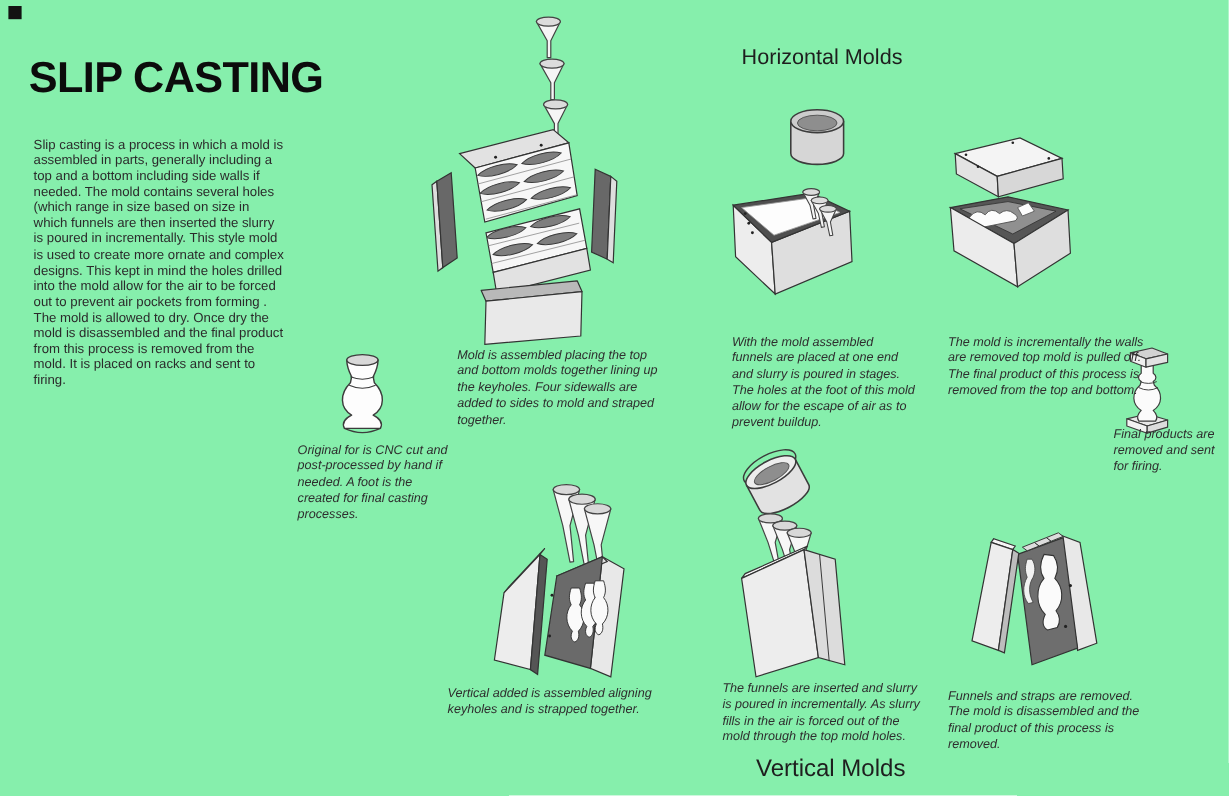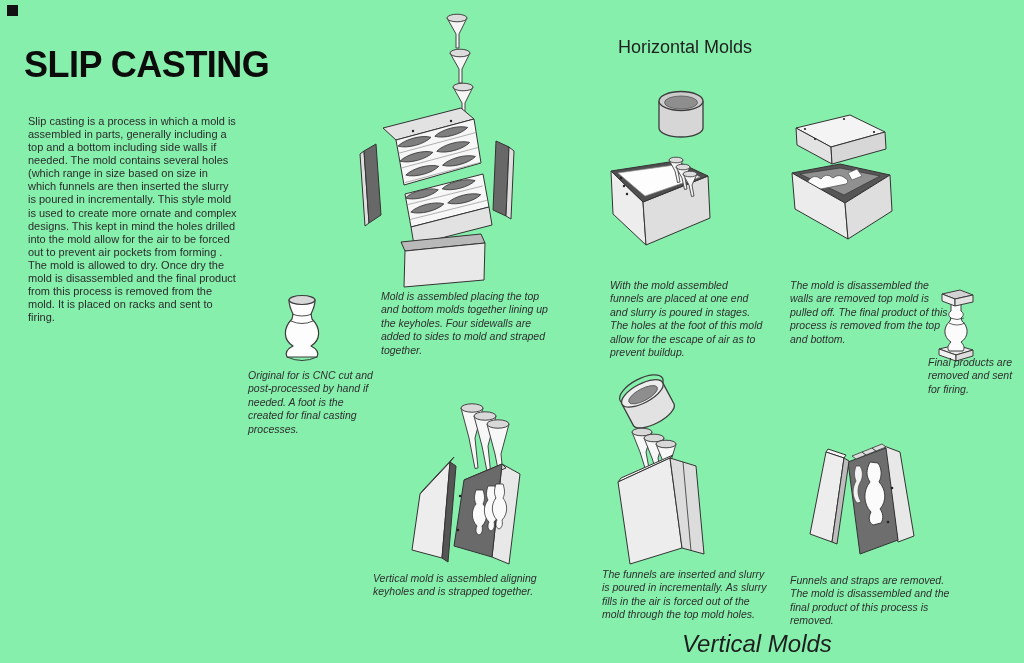--- a/index.html
+++ b/index.html
@@ -11,21 +11,21 @@
   .corner-mark{background:#121212;width:11px;height:11px;left:7px;top:5px;}
   .title{
     left:24px;top:44px;font-size:36px;font-weight:bold;color:#0c0c0c;
     letter-spacing:-0.5px;white-space:nowrap;
   }
   .intro{
     left:28px;top:115px;width:209px;font-size:11px;line-height:1.19;color:#2b2b2b;
   }
   .heading{color:#1e1e1e;font-weight:400;white-space:nowrap;}
   .heading-horizontal{left:606px;top:37px;font-size:18px;margin-left:12px;}
-  .heading-vertical{left:682px;top:630px;font-size:24px;font-style:italic;}
+  .heading-vertical{left:630px;top:630px;font-size:20px;}
   .cap{font-size:10.5px;line-height:1.28;color:#2e2e2e;font-style:italic;}
   .cap-original{left:248px;top:369px;width:126px;}
   .cap-assembly{left:381px;top:290px;width:170px;}
   .cap-hpour{left:610px;top:279px;width:154px;}
   .cap-hdemold{left:790px;top:279px;width:164px;}
   .cap-final{left:928px;top:356px;width:88px;}
   .cap-vassembly{left:373px;top:572px;width:192px;}
   .cap-vpour{left:602px;top:568px;width:172px;}
   .cap-vdemold{left:790px;top:574px;width:172px;}
   svg{display:block;}
@@ -265,19 +265,19 @@
     <g>
       <polygon points="30,16 48,22 50,19 32,13" fill="#f5f5f5" stroke="#333"></polygon>
       <polygon points="30,16 48,22 36,106 14,98" fill="#ededed" stroke="#333"></polygon>
       <polygon points="48,22 53,25 41,108 36,106" fill="#bdbdbd" stroke="#333"></polygon>
     </g>
   </svg>
 
   <div class="abs cap cap-original">Original for is CNC cut and post-processed by hand if needed. A foot is the created for final casting processes.</div>
   <div class="abs cap cap-assembly">Mold is assembled placing the top and bottom molds together lining up the keyholes. Four sidewalls are added to sides to mold and straped together.</div>
   <div class="abs cap cap-hpour">With the mold assembled funnels are placed at one end and slurry is poured in stages. The holes at the foot of this mold allow for the escape of air as to prevent buildup.</div>
-  <div class="abs cap cap-hdemold">The mold is disassembled the walls are removed top mold is pulled off. The final product of this process is removed from the top and bottom.</div>
+  <div class="abs cap cap-hdemold">The mold is incrementally the walls are removed top mold is pulled off. The final product of this process is removed from the top and bottom.</div>
   <div class="abs cap cap-final">Final products are removed and sent for firing.</div>
-  <div class="abs cap cap-vassembly">Vertical mold is assembled aligning keyholes and is strapped together.</div>
+  <div class="abs cap cap-vassembly">Vertical added is assembled aligning keyholes and is strapped together.</div>
   <div class="abs cap cap-vpour">The funnels are inserted and slurry is poured in incrementally. As slurry fills in the air is forced out of the mold through the top mold holes.</div>
   <div class="abs cap cap-vdemold">Funnels and straps are removed. The mold is disassembled and the final product of this process is removed.</div>
 
 </div>
 
 </body></html>

